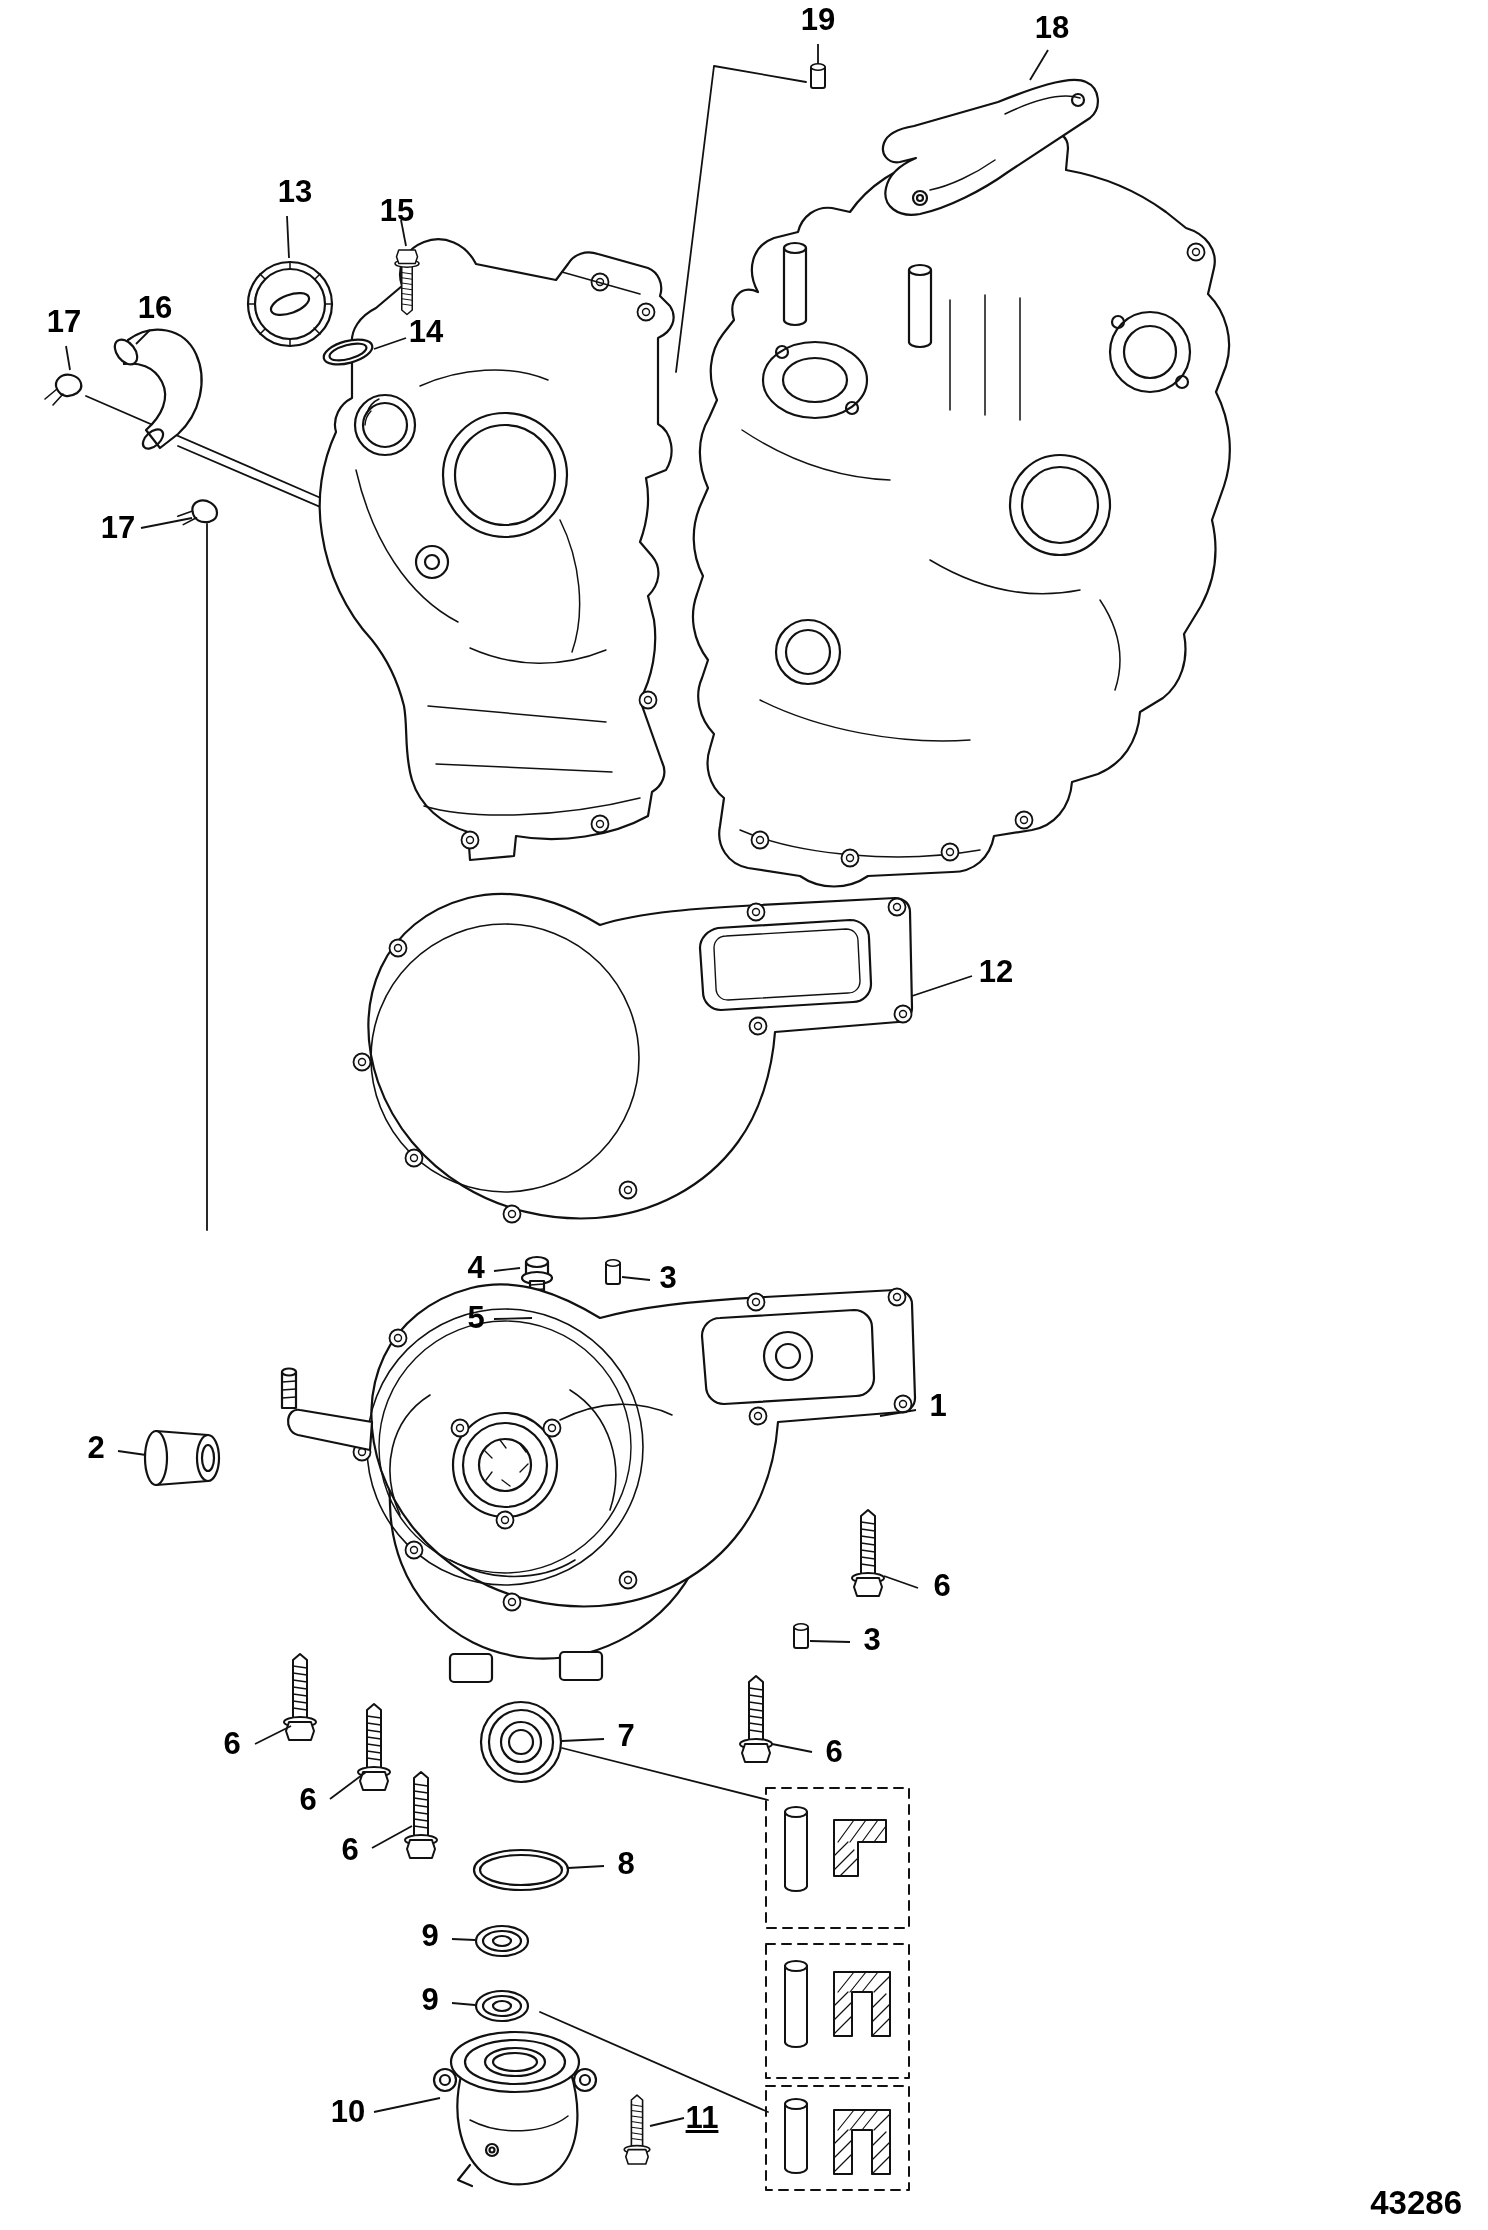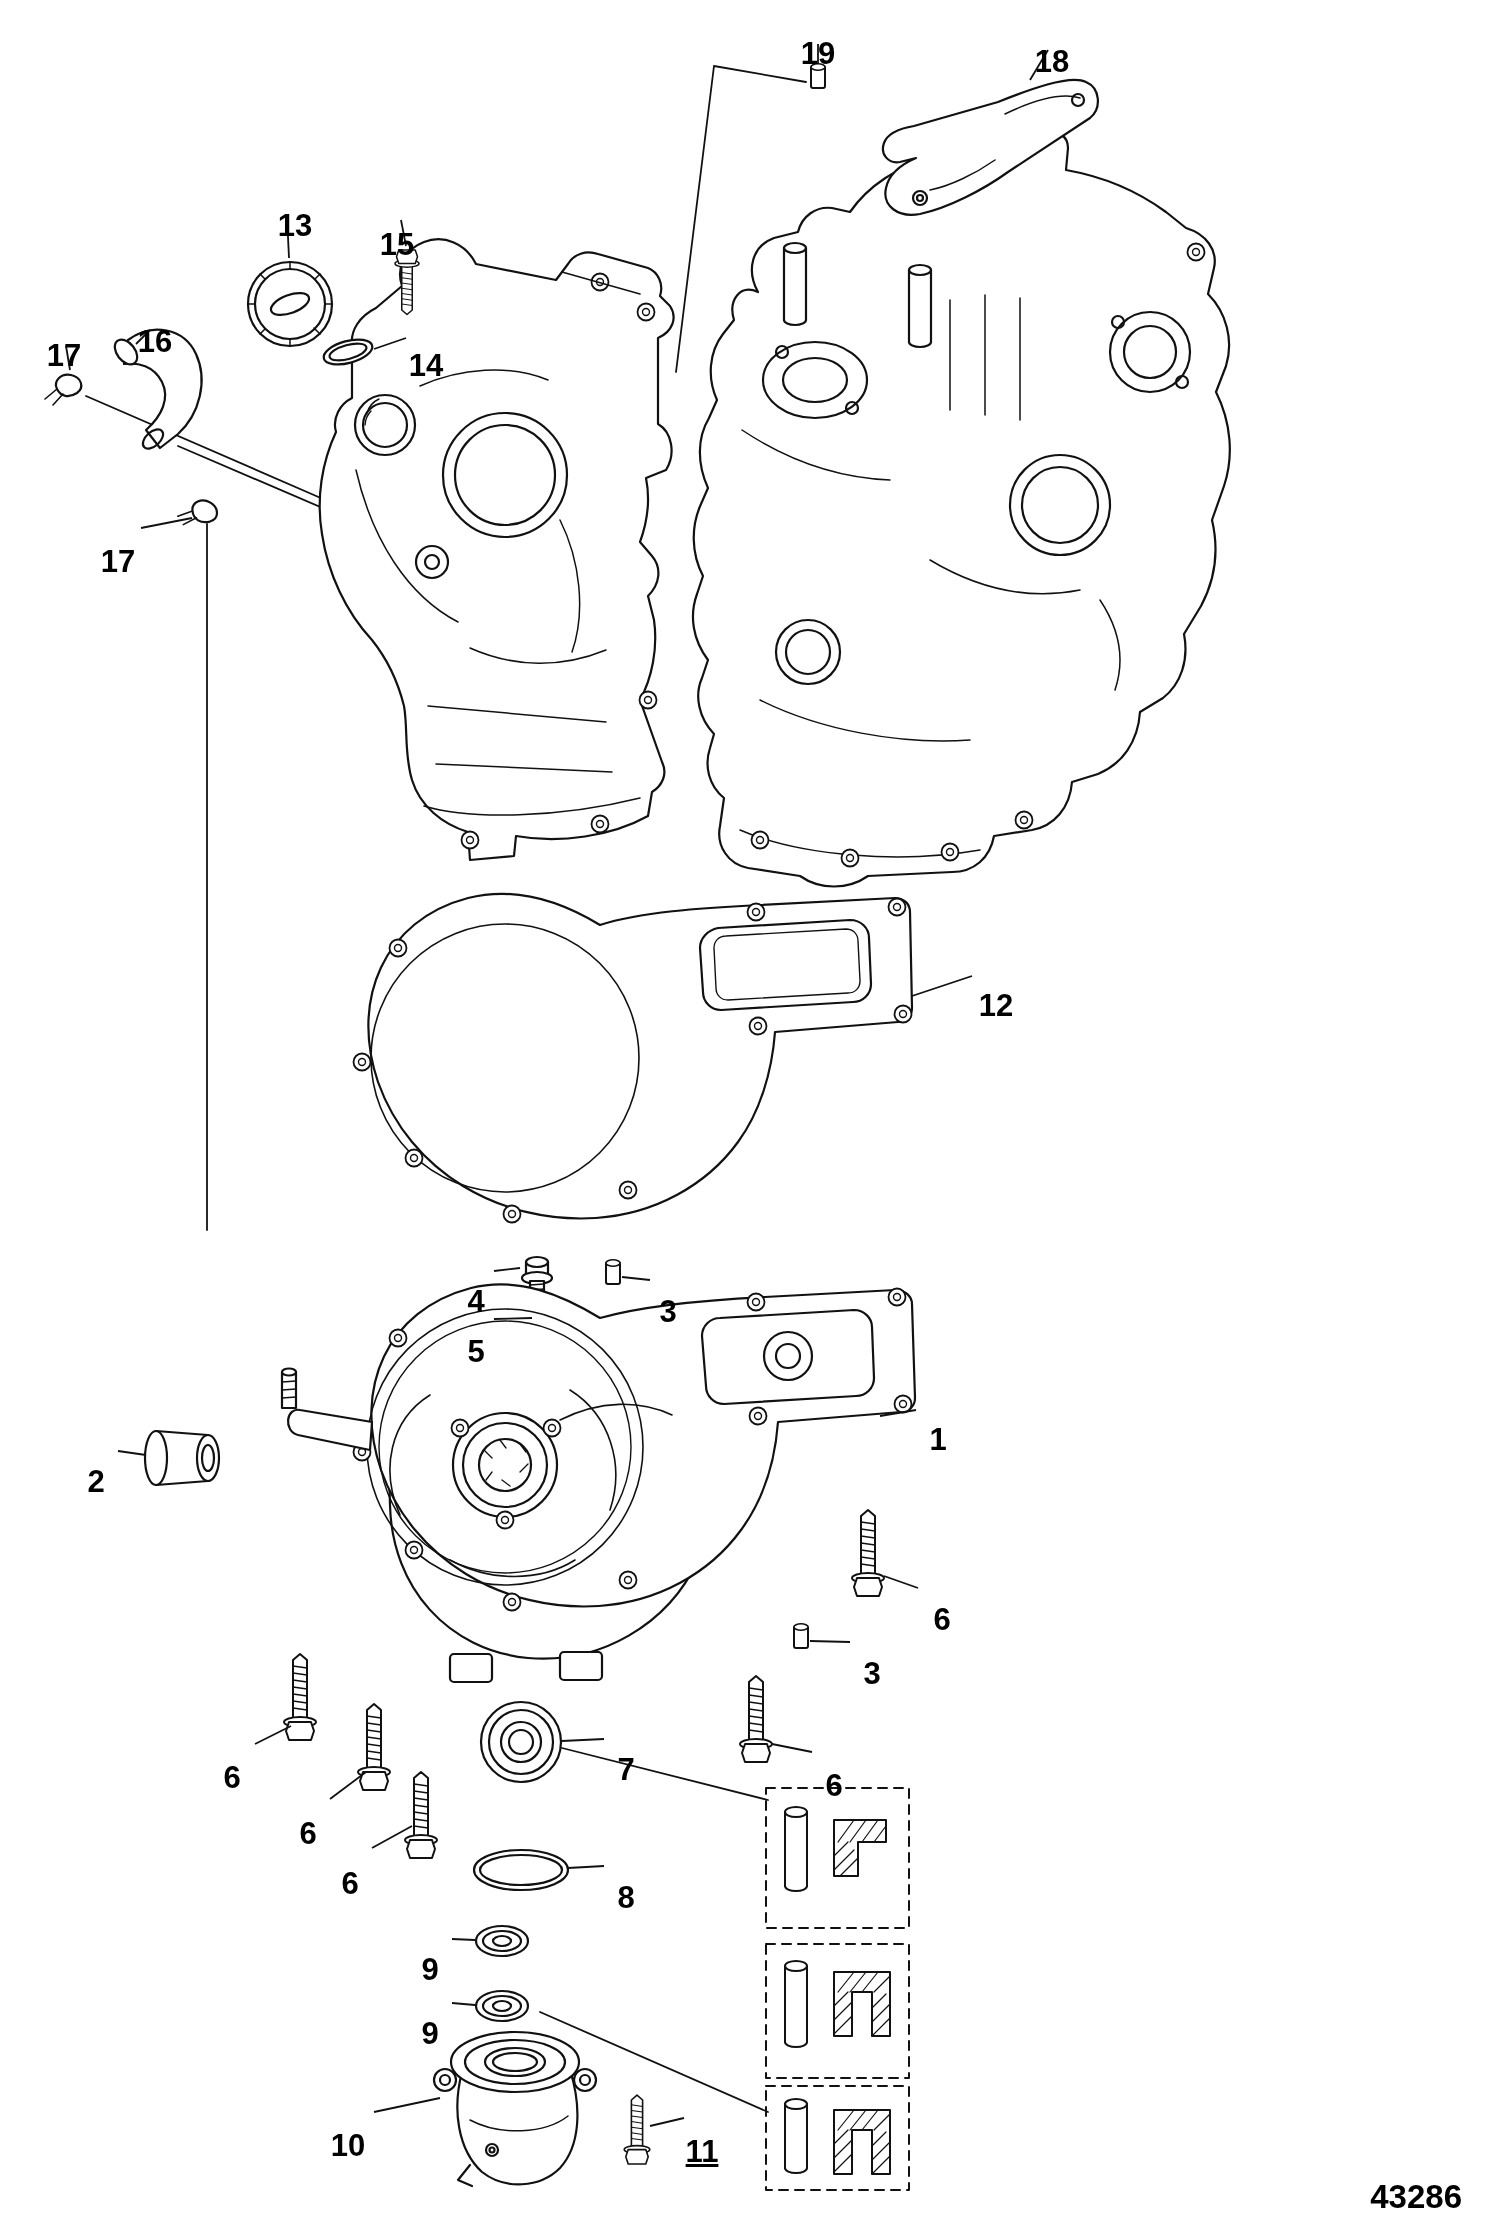--- a/index.html
+++ b/index.html
@@ -12,25 +12,24 @@
   }
   .stage svg{position:absolute;left:0;top:0;}
   .callout{
     position:absolute;
     transform:translate(-50%,-50%);
     font-weight:700;
     font-size:31px;
     color:#000;
     white-space:nowrap;
     user-select:none;
-    margin-top:34px;
   }
   .fignum{
     position:absolute;
-    right:26px;bottom:14px;
+    right:26px;bottom:8px;
     font-weight:700;
     font-size:33px;
     color:#000;
   }
   #leader-layer polyline{fill:none;stroke:#111;stroke-width:1.8;}
 </style>
 </head>
 <body>
 
 <div class="stage">

